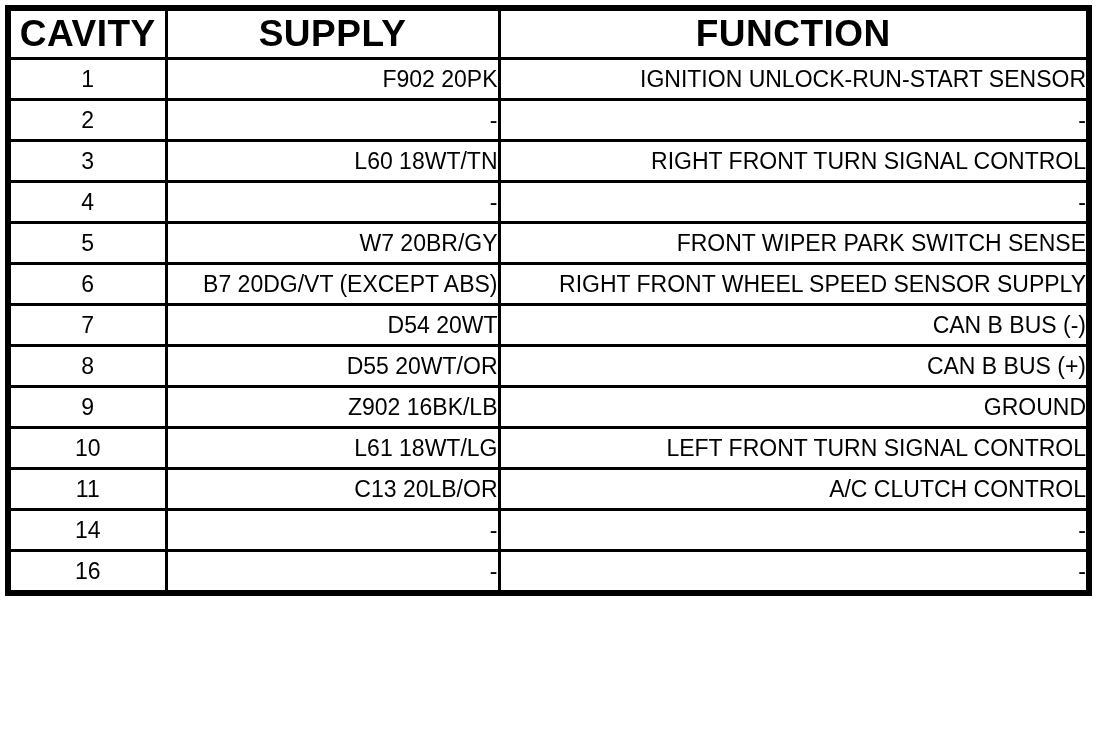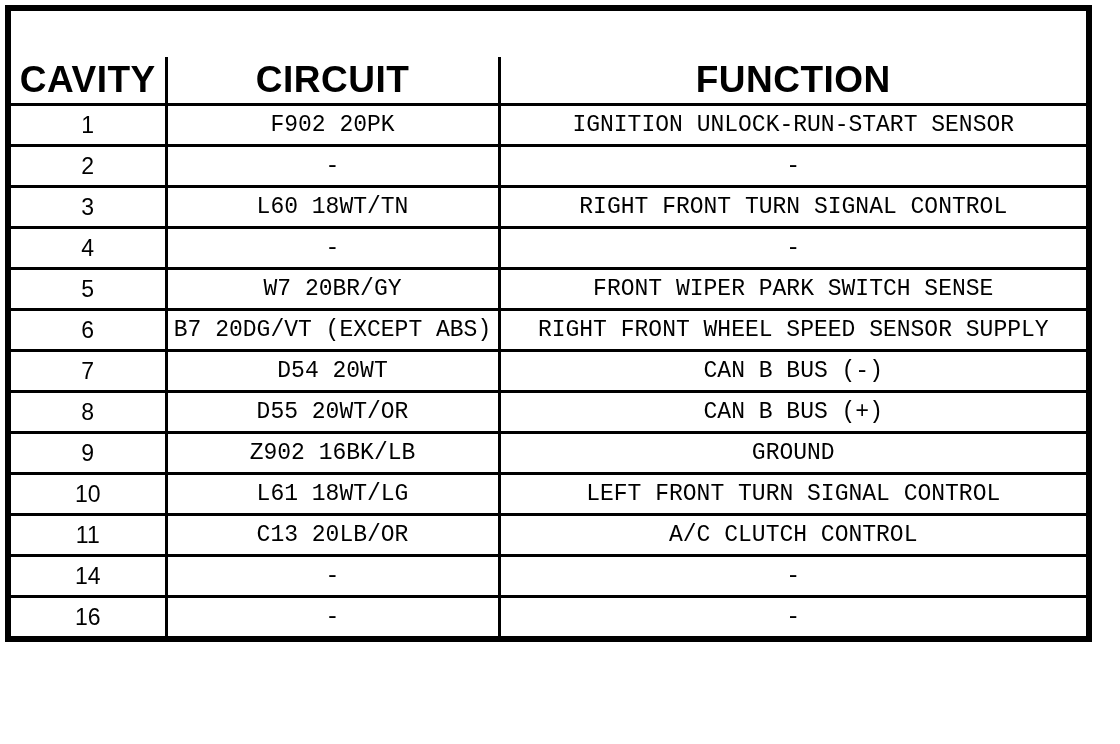--- a/index.html
+++ b/index.html
@@ -19,21 +19,20 @@
     left: 5px;
     top: 5px;
     width: 1075px;
     border: 6px solid #000000;
     background: #ffffff;
   }
   table.pinout {
     border-collapse: collapse;
     table-layout: fixed;
     width: 100%;
-    margin-top: 46px;
   }
   table.pinout th,
   table.pinout td {
     border: 3px solid #000000;
     background: #ffffff;
     overflow: hidden;
     white-space: nowrap;
   }
   
   table.pinout tr > *:first-child { border-left: 0; }
@@ -55,39 +54,38 @@
   table.pinout td {
     height: 38px;
     font-size: 23px;
     vertical-align: middle;
     padding: 0;
   }
   td.cavity {
     text-align: center;
   }
   td.circuit, td.function {
-    text-align: center;
+    text-align: right;
     padding-left: 5px;
-    font-family: Liberation Mono, monospace;
   }
 </style>
 </head>
 <body>
 
 <div class="table-frame">
   <table class="pinout">
     <colgroup>
       <col class="c-cavity">
       <col class="c-circuit">
       <col class="c-function">
     </colgroup>
     <thead>
       <tr>
         <th>CAVITY</th>
-        <th>CIRCUIT</th>
+        <th>SUPPLY</th>
         <th>FUNCTION</th>
       </tr>
     </thead>
     <tbody>
       <tr>
         <td class="cavity">1</td>
         <td class="circuit">F902 20PK</td>
         <td class="function">IGNITION UNLOCK-RUN-START SENSOR</td>
       </tr>
       <tr>

